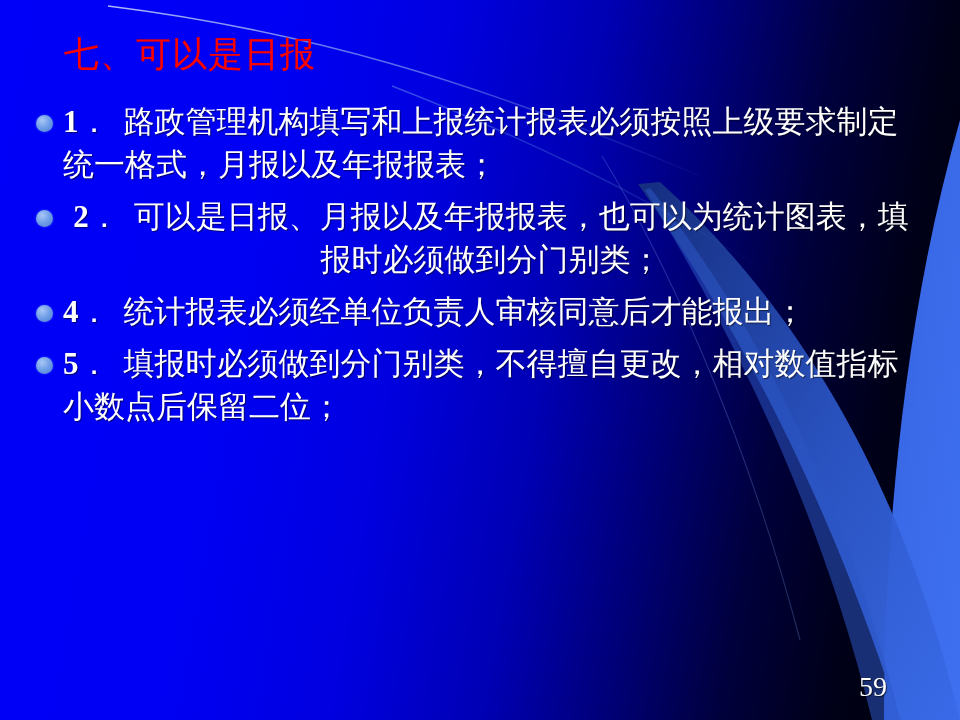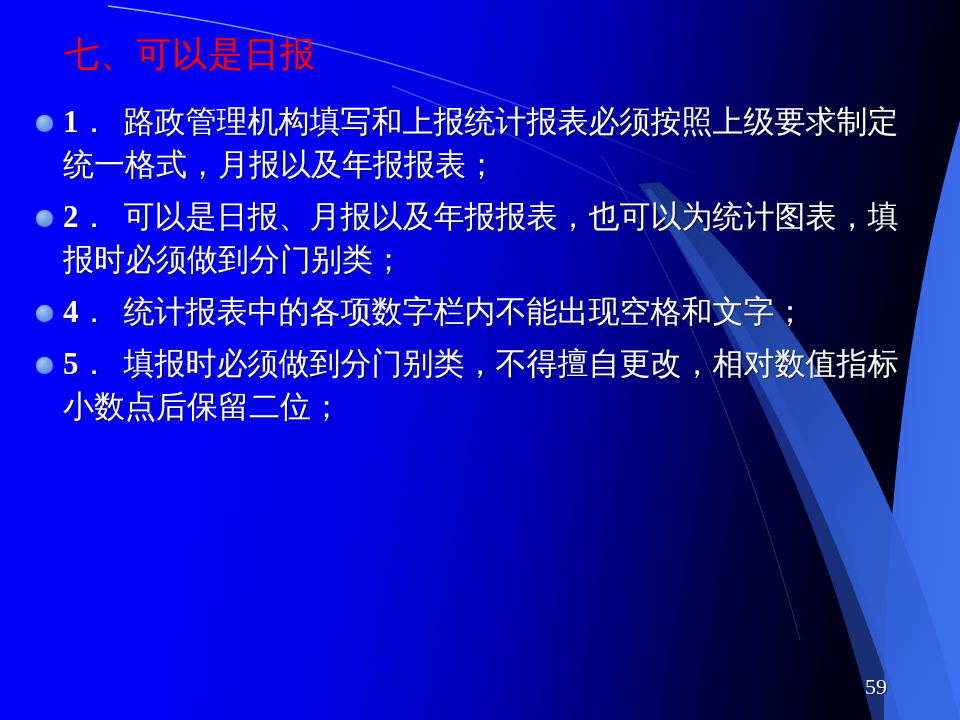--- a/index.html
+++ b/index.html
@@ -67,31 +67,31 @@
     text-shadow:1px 1px 1px rgba(0,0,0,.55);
     word-break:break-all;
   }
   .bullet-text .num{
     font-weight:bold;
     letter-spacing:0px;
   }
   .bullet-text .sp{ display:inline-block; width:14px; }
   
   .r1 .bullet-text{ max-width:856px; }
-  .r2 .bullet-text{ max-width:856px; }
+  .r2 .bullet-text{ max-width:856px;text-align:center; }
   .r3 .bullet-text{ max-width:856px; }
   .r4 .bullet-text{ max-width:856px; }
   .r5 .bullet-text{ max-width:856px; }
   .r6 .bullet-text{ max-width:828px; }
   
   #page-number{
     position:absolute;
     right:73px;bottom:23px;
     color:#ffffff;
-    font-size:22px;
+    font-size:28px;
     line-height:21px;
     text-shadow:1px 1px 1px rgba(0,0,0,.6);
   }
 </style>
 </head>
 <body>
 
 <div id="slide">
 
   <div class="bg-layer bg-base"></div>
@@ -155,21 +155,21 @@
       <span class="bullet-dot"></span>
       <span class="bullet-text">
         <span class="num">2</span><span>．</span><span class="sp"></span><span>可以是日报、月报以及年报报表，也可以为统计图表，填报时必须做到分门别类；</span>
       </span>
     </div>
 
 
     <div class="bullet-row r4">
       <span class="bullet-dot"></span>
       <span class="bullet-text">
-        <span class="num">4</span><span>．</span><span class="sp"></span><span>统计报表中的各项数字栏内不能出现空格和文字；</span>
+        <span class="num">4</span><span>．</span><span class="sp"></span><span>统计报表必须经单位负责人审核同意后才能报出；</span>
       </span>
     </div>
 
     <div class="bullet-row r5">
       <span class="bullet-dot"></span>
       <span class="bullet-text">
         <span class="num">5</span><span>．</span><span class="sp"></span><span>填报时必须做到分门别类，不得擅自更改，相对数值指标小数点后保留二位；</span>
       </span>
     </div>
 

